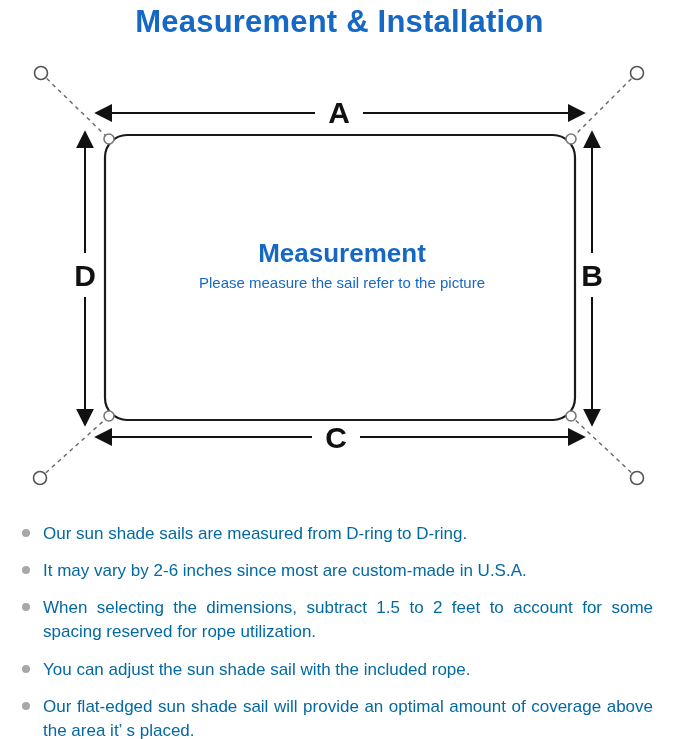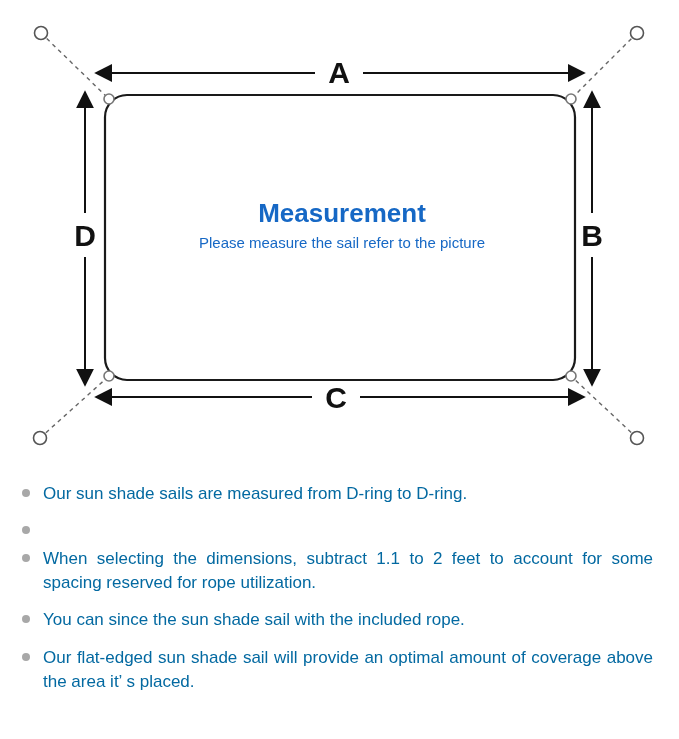--- a/index.html
+++ b/index.html
@@ -68,20 +68,21 @@
     line-height: 1.42;
     color: #0369a1;
     text-align: justify;
   }
 </style>
 </head>
 <body>
 
 <div class="page">
 
+  <h1 class="page-title">Measurement &amp; Installation</h1>
 
   <div class="diagram-wrap">
     <svg width="679" height="470" viewBox="0 45 679 470">
       <defs>
         <marker id="ah" viewBox="0 0 10 10" refX="9" refY="5" markerWidth="9" markerHeight="9" orient="auto-start-reverse">
           <path d="M0,0 L10,5 L0,10 z" fill="#111111"></path>
         </marker>
       </defs>
 
       <g stroke="#666666" stroke-width="1.4" stroke-dasharray="4 4">
@@ -136,28 +137,29 @@
     </svg>
   </div>
 
   <ul class="bullet-list">
     <li class="bullet-item">
       <span class="bullet-dot"></span>
       <span class="bullet-text">Our sun shade sails are measured from D-ring to D-ring.</span>
     </li>
     <li class="bullet-item">
       <span class="bullet-dot"></span>
+      <span class="bullet-text">It may vary by 2-6 inches since most are custom-made in U.S.A.</span>
     </li>
     <li class="bullet-item">
       <span class="bullet-dot"></span>
-      <span class="bullet-text">When selecting the dimensions, subtract 1.1 to 2 feet to account for some spacing reserved for rope utilization.</span>
+      <span class="bullet-text">When selecting the dimensions, subtract 1.5 to 2 feet to account for some spacing reserved for rope utilization.</span>
     </li>
     <li class="bullet-item">
       <span class="bullet-dot"></span>
-      <span class="bullet-text">You can since the sun shade sail with the included rope.</span>
+      <span class="bullet-text">You can adjust the sun shade sail with the included rope.</span>
     </li>
     <li class="bullet-item">
       <span class="bullet-dot"></span>
       <span class="bullet-text">Our flat-edged sun shade sail will provide an optimal amount of coverage above the area it’ s placed.</span>
     </li>
   </ul>
 
 </div>
 
 </body></html>

